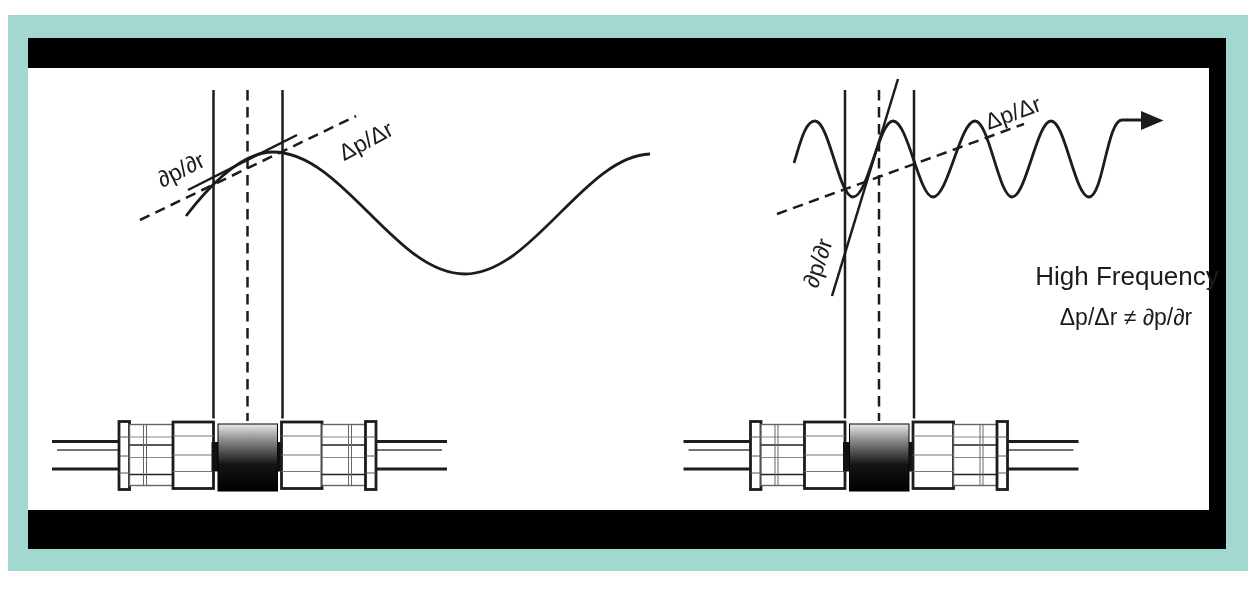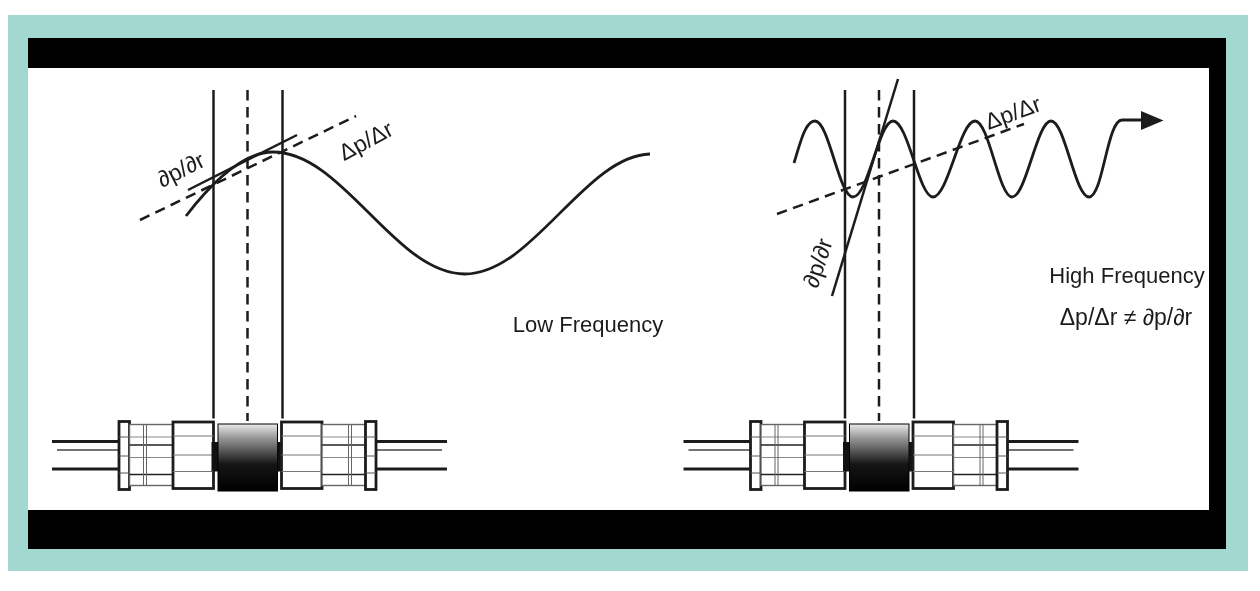--- a/index.html
+++ b/index.html
@@ -19,21 +19,21 @@
   .content {
     position:absolute; left:28px; top:68px; width:1181px; height:442px;
     background:#ffffff;
   }
   .diagram-svg { position:absolute; left:0; top:0; }
   .lbl {
     position:absolute; white-space:nowrap; color:#1c1c1c;
     transform:translate(-50%,-50%) rotate(var(--r,0deg));
     line-height:1;
   }
-  .title-lbl   { font-size:22px; }
+  .title-lbl   { font-size:26px; }
   .formula-lbl { font-size:23px; }
   .rot-lbl     { font-size:23px; }
 </style>
 </head>
 <body>
 
 <div class="page">
 
   <div class="teal-frame" style="background: rgb(163, 216, 208);"></div>
   <div class="black-frame" style="background: rgb(0, 0, 0);"></div>
@@ -146,20 +146,19 @@
                C 1103 197 1107 120 1122 120
                L 1146 120"></path>
       <polygon points="1141,111 1163.5,120.5 1141,130" fill="#1c1c1c" stroke="none"></polygon>
       <line x1="832" y1="296" x2="898" y2="79" stroke-width="2.5"></line>
       <line x1="777" y1="214" x2="1024" y2="124" stroke-width="2.5" stroke-dasharray="10.5 6.5"></line>
     </g>
   </svg>
 
   <div class="lbl rot-lbl" style="left:181px; top:170px; --r:-27deg">∂p/∂r</div>
   <div class="lbl rot-lbl" style="left:366px; top:141px; --r:-28deg">Δp/Δr</div>
-  <div class="lbl title-lbl" style="left:588px; top:325px">Low Frequency</div>
 
   <div class="lbl rot-lbl" style="left:818px; top:263px; --r:-72deg">∂p/∂r</div>
   <div class="lbl rot-lbl" style="left:1013px; top:113px; --r:-20deg">Δp/Δr</div>
   <div class="lbl title-lbl" style="left:1127px; top:276px">High Frequency</div>
   <div class="lbl formula-lbl" style="left:1126px; top:317px">Δp/Δr ≠ ∂p/∂r</div>
 
 </div>
 
 </body></html>

